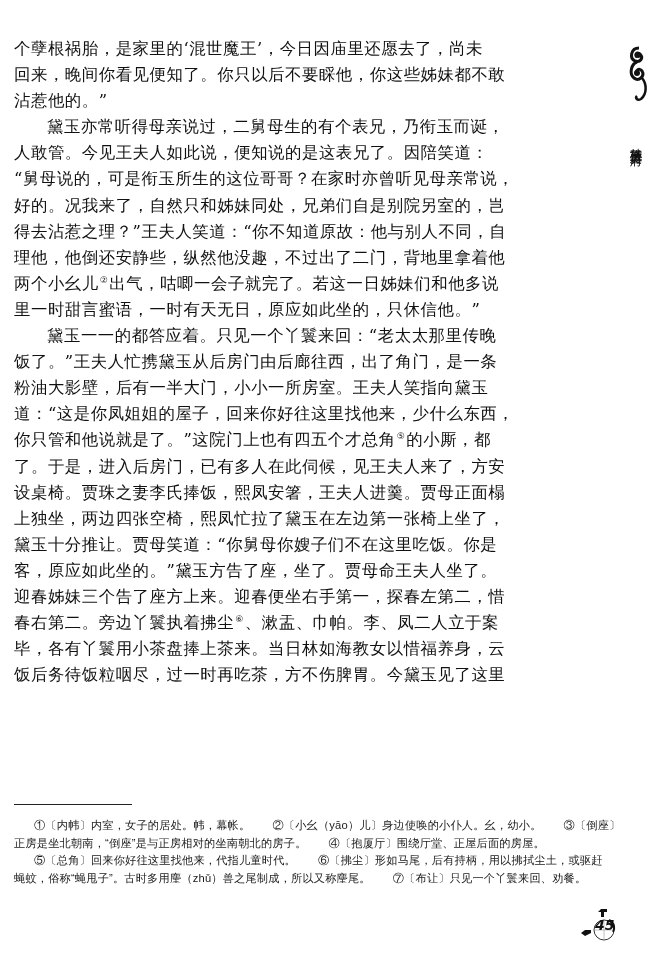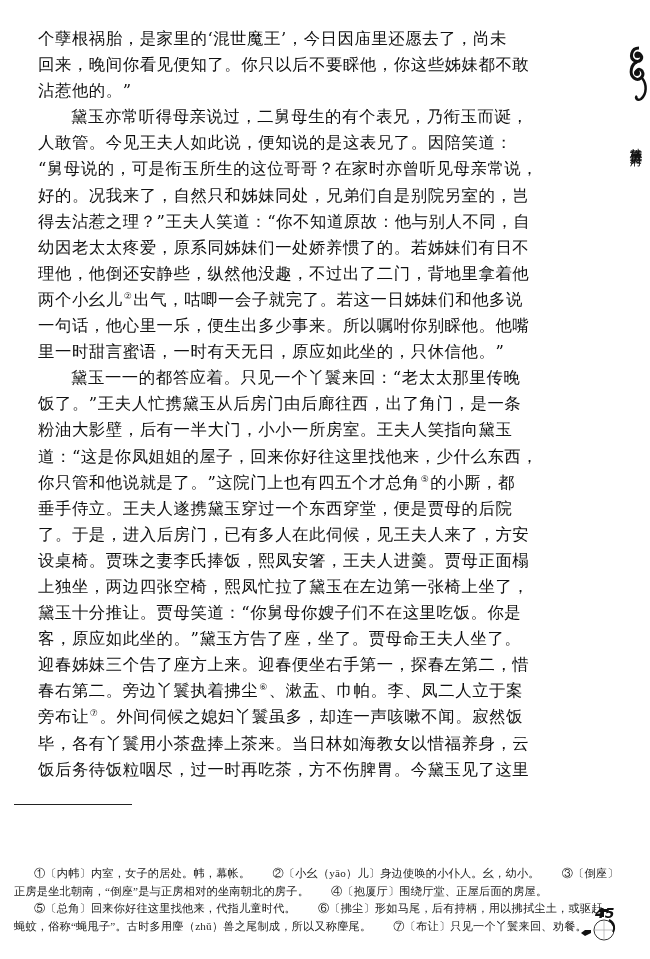--- a/index.html
+++ b/index.html
@@ -1,31 +1,31 @@
 <!DOCTYPE html>
 <html><head>
 <meta charset="utf-8">
 <style>
   html, body { margin: 0; padding: 0; background: #ffffff; }
   body { width: 650px; height: 959px; position: relative; overflow: hidden;
          font-family: "DejaVu Serif", "Liberation Serif", serif; color: #111; }
-  .body-text { position: absolute; left: 14px; top: 26px; width: 426px; margin-left: 24px; }
+  .body-text { position: absolute; left: 14px; top: 36px; width: 426px; }
   .line { height: 26.1px; line-height: 26.1px; font-size: 16.4px; white-space: nowrap;
           letter-spacing: 0.55px; overflow: visible; }
   .line.indent { padding-left: 33px; }
   sup.fn { font-size: 9px; vertical-align: 6px; line-height: 0; margin: 0 1px; }
   .rule { position: absolute; left: 14px; top: 804px; width: 118px; height: 1px; background: #222; }
-  .notes { position: absolute; left: 34px; top: 865px; width: 580px; font-family: Liberation Serif, serif; }
+  .notes { position: absolute; left: 34px; top: 817px; width: 580px; font-family: Liberation Sans, sans-serif; }
   .note-line { height: 17.6px; line-height: 17.6px; font-size: 11.2px; white-space: nowrap; color: #1a1a1a; letter-spacing: 0.2px; }
   .note-line span.gap { display: inline-block; width: 22px; }
   .side-title { position: absolute; left: 627px; top: 138px; writing-mode: vertical-rl; font-size: 12.5px;
                 letter-spacing: 1px; font-family: "DejaVu Sans", "Liberation Sans", sans-serif; color: #111; }
   .ornament { position: absolute; left: 625px; top: 44px; width: 26px; height: 58px; }
   .page-num { position: absolute; left: 579px; top: 905px; width: 40px; height: 40px; }
-  .page-num-text { position: absolute; left: 16px; top: 0; font-size: 14px; font-weight: bold; font-style: italic;
+  .page-num-text { position: absolute; left: 16px; top: 12px; font-size: 14px; font-weight: bold; font-style: italic;
                    font-family: "DejaVu Sans", "Liberation Sans", sans-serif; color: #111; }
 </style>
 </head>
 <body>
 
 <div class="ornament">
   <svg width="26" height="58" viewBox="0 0 26 58">
     <path d="M14 4 C6 4 4 14 10 17 C15 19 19 14 15 10 C12 7 9 11 12 13" stroke="#111" stroke-width="3" fill="none"></path>
     <path d="M12 18 C6 20 4 30 9 34 C14 38 20 32 17 27 C14 23 10 27 12 30" stroke="#111" stroke-width="3" fill="none"></path>
     <path d="M17 34 C22 40 22 50 16 55 C12 57 10 54 12 52" stroke="#111" stroke-width="2.5" fill="none"></path>
@@ -38,39 +38,35 @@
 
 <div class="body-text" id="body">
     <div class="line"><span>个孽根祸胎，是家里的‘混世魔王’，今日因庙里还愿去了，尚未</span></div>
     <div class="line"><span>回来，晚间你看见便知了。你只以后不要睬他，你这些姊妹都不敢</span></div>
     <div class="line"><span>沾惹他的。”</span></div>
     <div class="line indent"><span>黛玉亦常听得母亲说过，二舅母生的有个表兄，乃衔玉而诞，</span></div>
     <div class="line"><span>人敢管。今见王夫人如此说，便知说的是这表兄了。因陪笑道：</span></div>
     <div class="line"><span>“舅母说的，可是衔玉所生的这位哥哥？在家时亦曾听见母亲常说，</span></div>
     <div class="line"><span>好的。况我来了，自然只和姊妹同处，兄弟们自是别院另室的，岂</span></div>
     <div class="line"><span>得去沾惹之理？”王夫人笑道：“你不知道原故：他与别人不同，自</span></div>
-    <div class="line"><span>幼因老太太疼爱，原系同姊妹们一处娇养惯了的。若姊妹们有日不</span></div>
     <div class="line"><span>理他，他倒还安静些，纵然他没趣，不过出了二门，背地里拿着他</span></div>
     <div class="line"><span>两个小幺儿</span><sup class="fn">②</sup><span>出气，咕唧一会子就完了。若这一日姊妹们和他多说</span></div>
-    <div class="line"><span>一句话，他心里一乐，便生出多少事来。所以嘱咐你别睬他。他嘴</span></div>
     <div class="line"><span>里一时甜言蜜语，一时有天无日，原应如此坐的，只休信他。”</span></div>
     <div class="line indent"><span>黛玉一一的都答应着。只见一个丫鬟来回：“老太太那里传晚</span></div>
     <div class="line"><span>饭了。”王夫人忙携黛玉从后房门由后廊往西，出了角门，是一条</span></div>
     <div class="line"><span>粉油大影壁，后有一半大门，小小一所房室。王夫人笑指向黛玉</span></div>
     <div class="line"><span>道：“这是你凤姐姐的屋子，回来你好往这里找他来，少什么东西，</span></div>
     <div class="line"><span>你只管和他说就是了。”这院门上也有四五个才总角</span><sup class="fn">⑤</sup><span>的小厮，都</span></div>
-    <div class="line"><span>垂手侍立。王夫人遂携黛玉穿过一个东西穿堂，便是贾母的后院</span></div>
     <div class="line"><span>了。于是，进入后房门，已有多人在此伺候，见王夫人来了，方安</span></div>
     <div class="line"><span>设桌椅。贾珠之妻李氏捧饭，熙凤安箸，王夫人进羹。贾母正面榻</span></div>
     <div class="line"><span>上独坐，两边四张空椅，熙凤忙拉了黛玉在左边第一张椅上坐了，</span></div>
     <div class="line"><span>黛玉十分推让。贾母笑道：“你舅母你嫂子们不在这里吃饭。你是</span></div>
     <div class="line"><span>客，原应如此坐的。”黛玉方告了座，坐了。贾母命王夫人坐了。</span></div>
     <div class="line"><span>迎春姊妹三个告了座方上来。迎春便坐右手第一，探春左第二，惜</span></div>
     <div class="line"><span>春右第二。旁边丫鬟执着拂尘</span><sup class="fn">⑥</sup><span>、漱盂、巾帕。李、凤二人立于案</span></div>
-    <div class="line"><span>旁布让</span><sup class="fn">⑦</sup><span>。外间伺候之媳妇丫鬟虽多，却连一声咳嗽不闻。寂然饭</span></div>
     <div class="line"><span>毕，各有丫鬟用小茶盘捧上茶来。当日林如海教女以惜福养身，云</span></div>
     <div class="line"><span>饭后务待饭粒咽尽，过一时再吃茶，方不伤脾胃。今黛玉见了这里</span></div>
   </div>
 
 <div class="rule"></div>
 
 <div class="notes" id="notes">
     <div class="note-line"><span>①〔内帏〕内室，女子的居处。帏，幕帐。</span><span class="gap"></span><span>②〔小幺（yāo）儿〕身边使唤的小仆人。幺，幼小。</span><span class="gap"></span><span>③〔倒座〕</span></div>
     <div class="note-line" style="margin-left: -20px;"><span>正房是坐北朝南，“倒座”是与正房相对的坐南朝北的房子。</span><span class="gap"></span><span>④〔抱厦厅〕围绕厅堂、正屋后面的房屋。</span></div>
     <div class="note-line"><span>⑤〔总角〕回来你好往这里找他来，代指儿童时代。</span><span class="gap"></span><span>⑥〔拂尘〕形如马尾，后有持柄，用以拂拭尘土，或驱赶</span></div>

